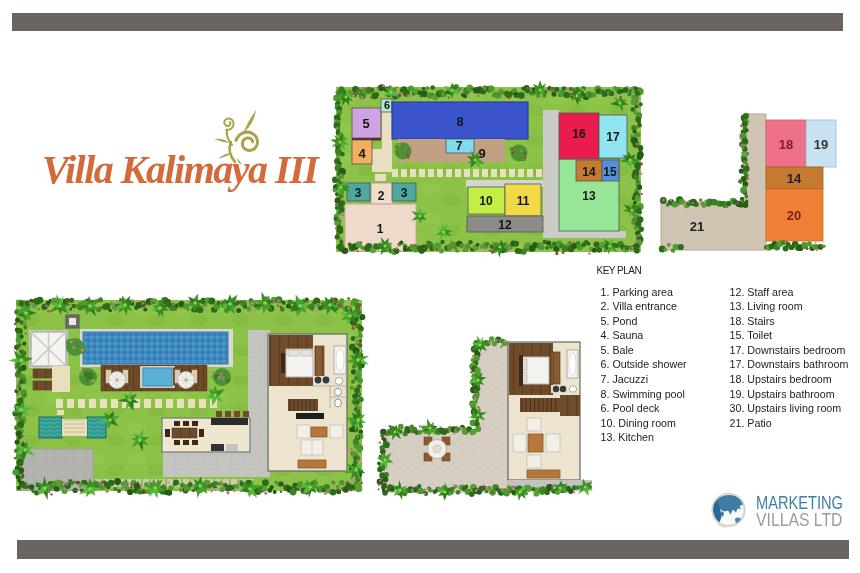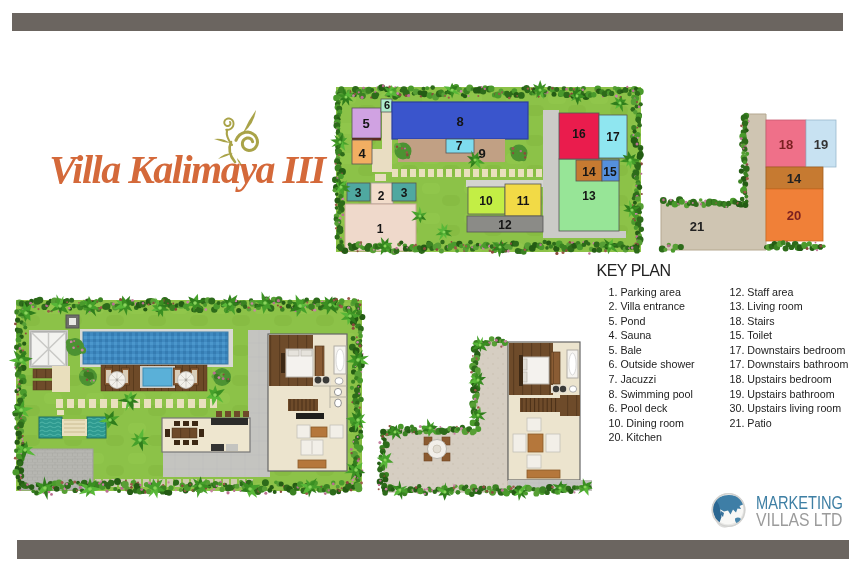--- a/index.html
+++ b/index.html
@@ -1,21 +1,21 @@
 <!DOCTYPE html>
 <html><head><meta charset="utf-8">
 <style>
 html,body{margin:0;padding:0;width:860px;height:573px;background:#fff;overflow:hidden;}
 #page{position:absolute;left:0;top:0;width:860px;height:573px;font-family:"Liberation Sans",sans-serif;}
 .bar{position:absolute;background:#6b6560;}
 #title{position:absolute;left:42px;top:150px;width:290px;color:#d4693a;
   font-family:"Liberation Serif",serif;font-style:italic;font-weight:bold;
-  font-size:40px;line-height:40px;letter-spacing:-1.5px;white-space:nowrap;text-align:center;}
+  font-size:40px;line-height:40px;letter-spacing:-1.5px;white-space:nowrap;}
 #keyplan{position:absolute;left:596.5px;top:264px;color:#1c1c1c;}
-#kptitle{font-size:16px;line-height:14px;letter-spacing:-0.5px;color:#222;}
+#kptitle{font-size:10px;line-height:14px;letter-spacing:-0.5px;color:#222;}
 .kcol{position:absolute;top:20.5px;font-size:10.7px;line-height:14.6px;white-space:nowrap;}
 #logotext{position:absolute;left:755.5px;top:0;white-space:nowrap;}
 #lt1{position:absolute;left:0;top:494.7px;color:#3e7fa4;font-size:17.5px;line-height:17.5px;transform:scaleX(0.836);transform-origin:left;}
 #lt2{position:absolute;left:0;top:511.5px;color:#9b9b9b;font-size:17.5px;line-height:17.5px;transform:scaleX(0.90);transform-origin:left;}
 </style></head>
 <body>
 <div id="page">
 <div class="bar" style="left:12px;top:13px;width:831px;height:18px;"></div>
 <div class="bar" style="left:17px;top:540px;width:832px;height:19px;"></div>
 <div id="title">Villa Kalimaya III</div>
@@ -2261,32 +2261,32 @@
 <path d="M713.5 505 L716 500 Q719 496.5 724 495.5 Q730 494.5 736 496 Q740 497.5 742.5 501 L743 504.5 L739.5 506 L741 509 L737.5 508.5 L736 512.5 L733 509.5 L730.5 514.5 L728 510.5 L724 511.5 L720.5 509.5 L717 509 Z" fill="#3e7ea6"></path>
 <path d="M712.8 504 L716.5 500.5 L719 505 L720.5 511 L721.5 517 L719.5 522.5 L715.5 518.5 L713 512 Z" fill="#2b6792"></path>
 <path d="M721 511 L724 513 L723 517 L720.5 514.5 Z" fill="#38739c"></path>
 <path d="M735 518.5 Q738.5 516.5 741 519 Q740 522.5 736.5 523 Q734.5 521 735 518.5 Z" fill="#4886ac"></path>
 <path d="M716 521 Q722 527.5 730 526.5 Q724 529 719.5 526 Q717 524 716 521 Z" fill="#dcdcda"></path>
 <circle cx="728.5" cy="510" r="16.2" fill="none" stroke="#d2d2d0" stroke-width="1.6"></circle>
 </g>
 </svg>
 <div id="keyplan">
  <div id="kptitle">KEY PLAN</div>
- <div class="kcol" style="left:12px">
+ <div class="kcol" style="left:4px">
         <div>1. Parking area</div>
         <div>2. Villa entrance</div>
         <div>5. Pond</div>
         <div>4. Sauna</div>
         <div>5. Bale</div>
         <div>6. Outside shower</div>
         <div>7. Jacuzzi</div>
         <div>8. Swimming pool</div>
         <div>6. Pool deck</div>
         <div>10. Dining room</div>
-        <div>20. Kitchen</div>
+        <div>13. Kitchen</div>
       </div>
  <div class="kcol" style="left:133px">
         <div>12. Staff area</div>
         <div>13. Living room</div>
         <div>18. Stairs</div>
         <div>15. Toilet</div>
         <div>17. Downstairs bedroom</div>
         <div>17. Downstairs bathroom</div>
         <div>18. Upstairs bedroom</div>
         <div>19. Upstairs bathroom</div>

